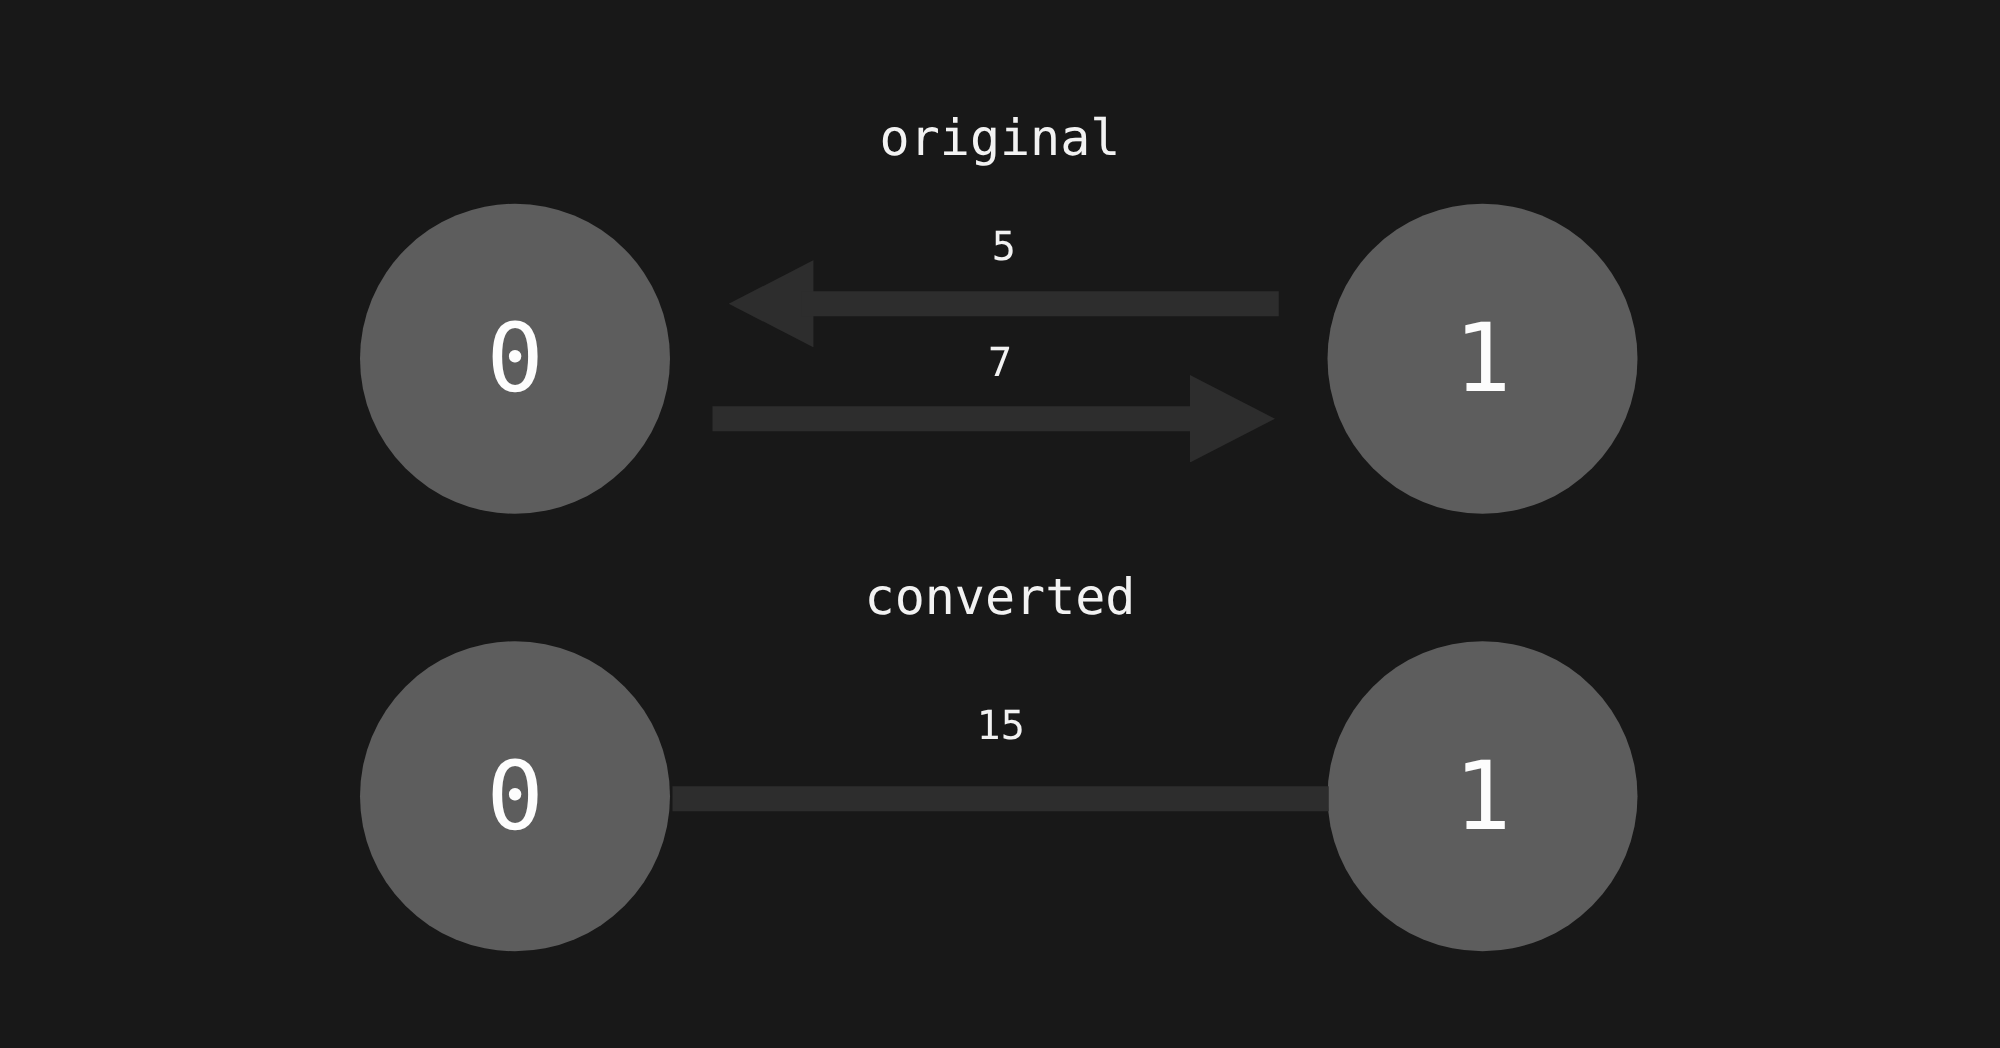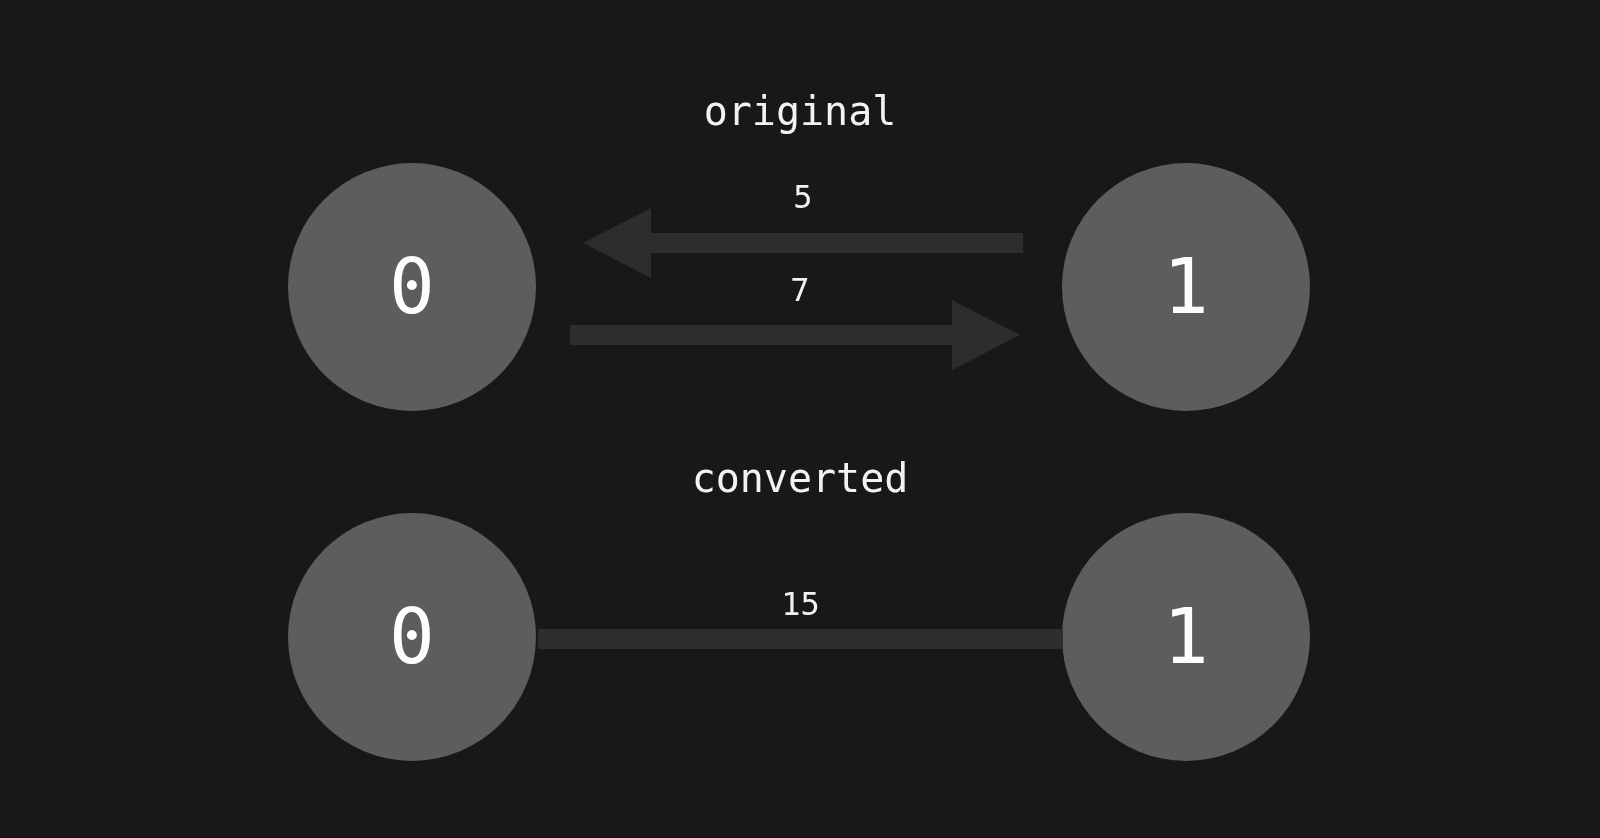--- a/index.html
+++ b/index.html
@@ -47,21 +47,21 @@
 
   .edge-label {
     position: absolute;
     text-align: center;
     font-size: 32px;
     line-height: 1;
     color: #f2f2f2;
   }
   .lbl-top    { left: 583px; width: 440px; top: 181px; }
   .lbl-mid    { left: 570px; width: 460px; top: 274px; }
-  .lbl-bottom { left: 538px; width: 525px; top: 588px; }
+  .lbl-bottom { left: 538px; width: 525px; top: 564px; }
 
   .arrow { position: absolute; height: 70px; }
   .arrow-left  { left: 583px; top: 208px; width: 440px; }
   .arrow-right { left: 570px; top: 300px; width: 450px; }
 
   .arrow .shaft {
     position: absolute;
     top: 25px; height: 20px;
     background: #2d2d2d;
   }

